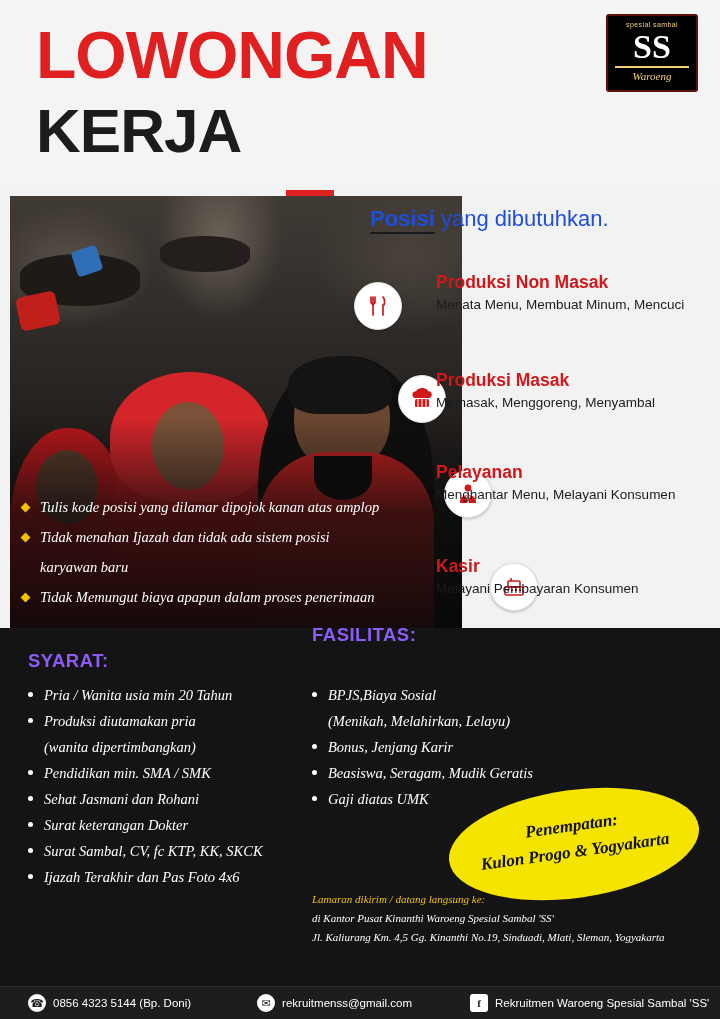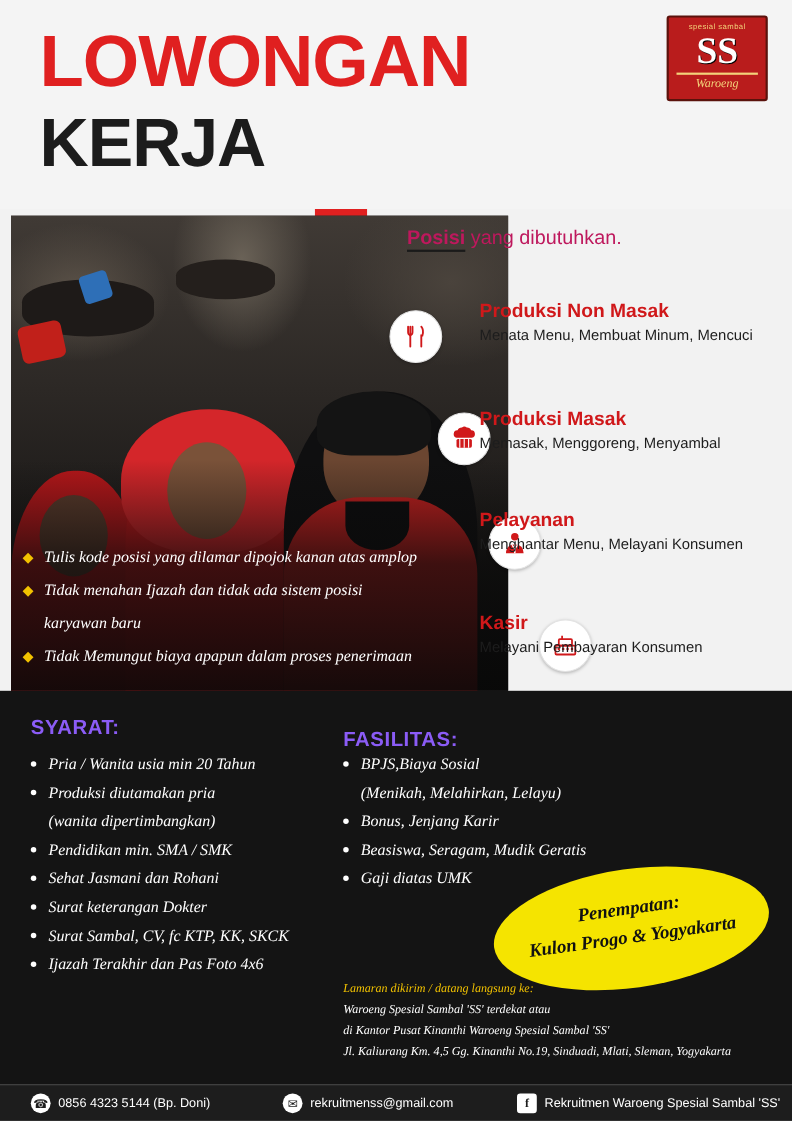--- a/index.html
+++ b/index.html
@@ -31,21 +31,21 @@
   }
   .title-kerja {
     position: absolute; left: 36px; top: 100px;
     font-size: 62px; line-height: 62px;
     font-weight: bold; color: #1c1c1c;
     letter-spacing: -1px;
   }
   .logo {
     position: absolute; right: 22px; top: 14px;
     width: 92px; height: 78px;
-    background: #b91c1c;
+    background: #000000;
     border: 2px solid #5a120c;
     border-radius: 3px;
     text-align: center;
     color: #f5d77a;
     overflow: hidden;
   }
   .logo .l-top {
     font-size: 7px; letter-spacing: .4px; margin-top: 5px; color:#f3d27a;
   }
   .logo .l-ss {
@@ -130,21 +130,21 @@
     position: absolute; left: 0; top: 12px;
     width: 7px; height: 7px; background: #f2c200;
     transform: rotate(45deg);
   }
   .photo-notes .pn.cont { padding-left: 18px; }
   .photo-notes .pn.cont::before { display: none; }
 
   
   .posisi-head {
     position: absolute; left: 370px; top: 206px;
-    font-size: 18px; color: #be185d;
+    font-size: 22px; color: #1d4ed8;
   }
   .posisi-head .u {
     font-weight: bold; border-bottom: 2px solid #1a1a1a; padding-bottom: 1px;
   }
 
   .job { position: absolute; left: 436px; width: 270px; }
   .job .j-title { font-size: 17.5px; font-weight: bold; color: #d0181a; margin-bottom: 3px; }
   .job .j-desc { font-size: 13.5px; color: #1d1d1d; line-height: 17px; }
   .job1 { top: 272px; }
   .job2 { top: 370px; }
@@ -174,21 +174,21 @@
   .dark {
     position: absolute; left: 0; top: 628px; width: 720px; height: 358px;
     background: #141414;
   }
 
   .col-head {
     position: absolute; font-size: 18.5px; font-weight: bold; color: #8b5cf6;
     letter-spacing: .5px;
   }
   .syarat-head { left: 28px; top: 650px; }
-  .fasilitas-head { left: 312px; top: 661px; }
+  .fasilitas-head { left: 312px; top: 624px; }
 
   .list {
     position: absolute;
     font-family: "Liberation Serif", serif;
     font-style: italic;
     color: #ffffff;
     font-size: 14.5px;
     line-height: 26px;
   }
   .syarat-list { left: 28px; top: 682px; width: 270px; }
@@ -388,21 +388,20 @@
     <li>Gaji diatas UMK</li>
   </ul>
 
   <div class="badge">
     <div class="b1">Penempatan:</div>
     <div class="b2">Kulon Progo &amp; Yogyakarta</div>
   </div>
 
   <div class="addr">
     <div class="a1">Lamaran dikirim / datang langsung ke:</div>
-    <div>Waroeng Spesial Sambal 'SS' terdekat atau</div>
     <div>di Kantor Pusat Kinanthi Waroeng Spesial Sambal 'SS'</div>
     <div>Jl. Kaliurang Km. 4,5 Gg. Kinanthi No.19, Sinduadi, Mlati, Sleman, Yogyakarta</div>
   </div>
 
   <div class="footer">
     <div class="fitem f1">
       <span class="fic">☎</span>
       <span>0856 4323 5144  (Bp. Doni)</span>
     </div>
     <div class="fitem f2">

